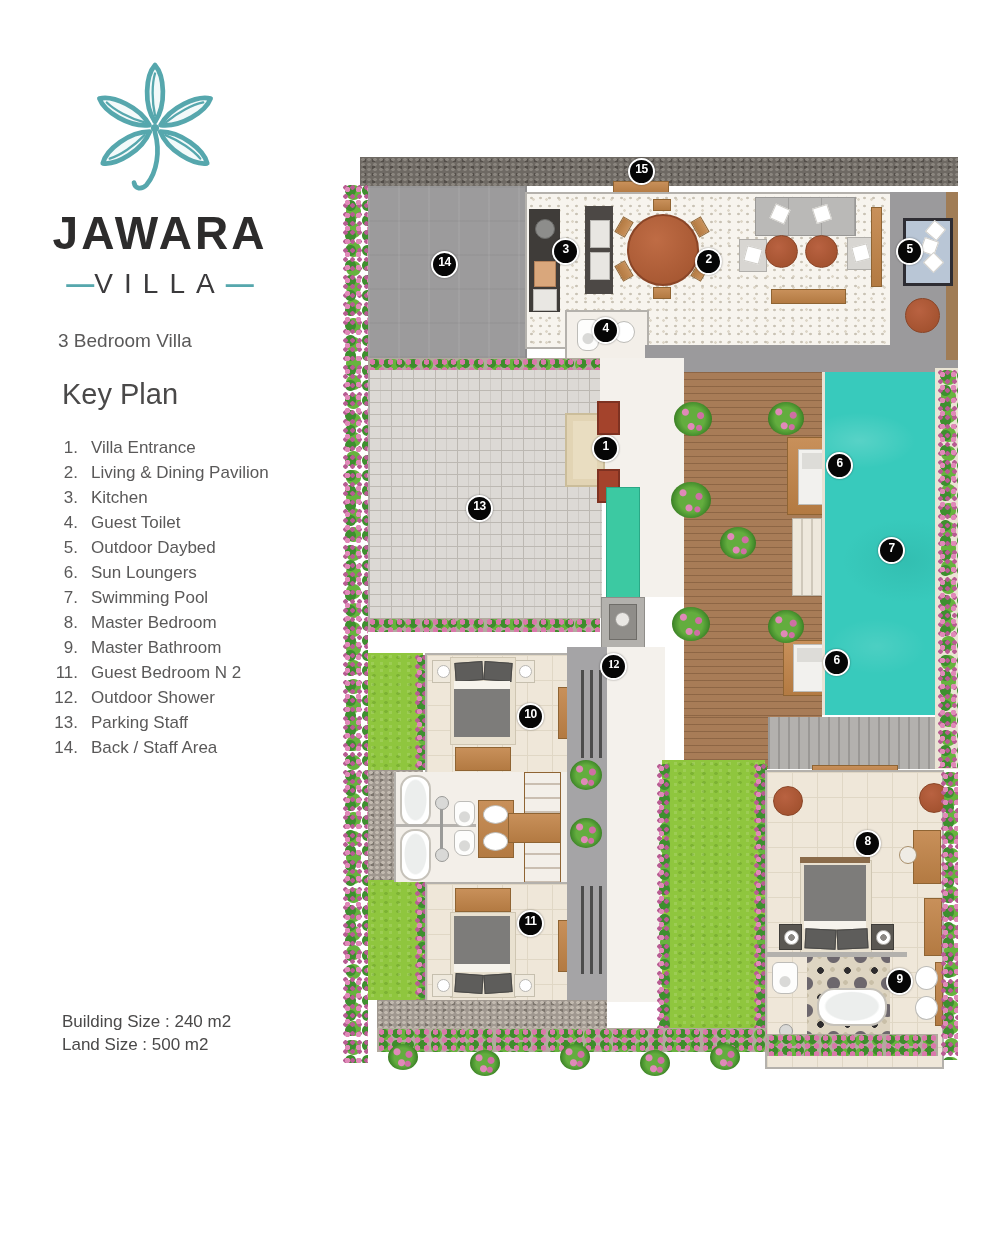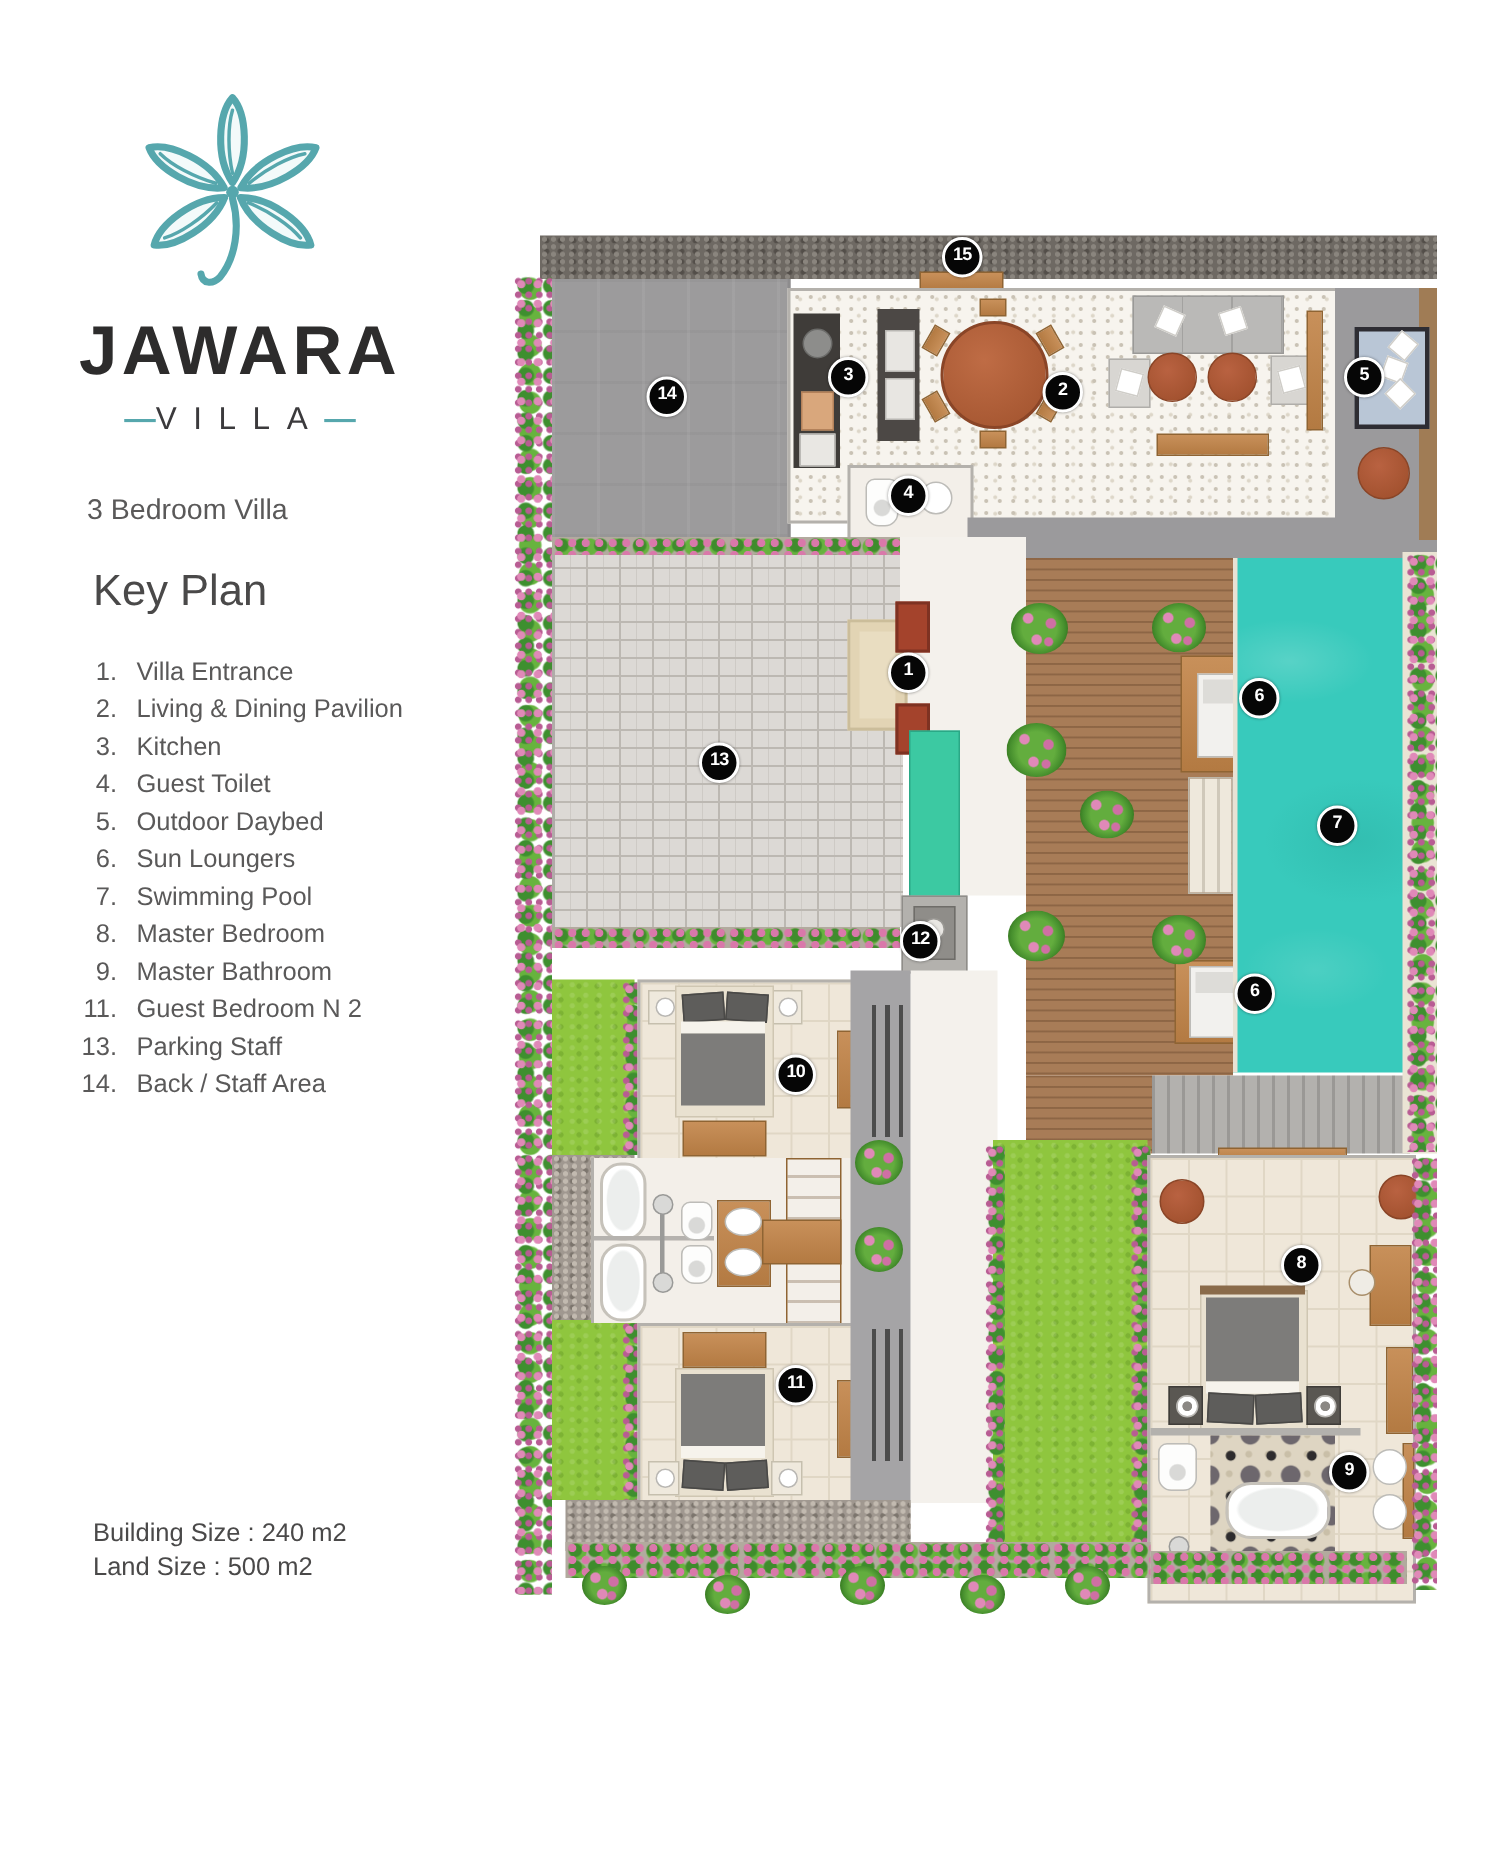--- a/index.html
+++ b/index.html
@@ -4,21 +4,21 @@
 <style>
   html,body{margin:0;padding:0}
   body{width:998px;height:1250px;position:relative;background:#fff;
        font-family:"Liberation Sans",sans-serif;overflow:hidden}
   .a{position:absolute}
 
   
   .brand-name{left:20px;top:206px;width:280px;text-align:center;
     font-size:46px;font-weight:700;letter-spacing:3px;color:#2d2c2c}
   .brand-type{left:20px;top:268px;width:280px;text-align:center;
-    font-size:21px;font-weight:500;letter-spacing:11px;color:#3b3a3c}
+    font-size:28px;font-weight:500;letter-spacing:11px;color:#3b3a3c}
   .brand-type .dash{color:#56a7ad;font-weight:700;letter-spacing:0}
   .subtitle{left:58px;top:330px;font-size:19px;color:#5a5959}
   .key-title{left:62px;top:378px;font-size:29px;font-weight:500;color:#4a4949}
   .legend{left:40px;top:438px;width:280px;list-style:none;margin:0;padding:0}
   .legend li{display:flex;height:25px;font-size:17px;color:#5a5959}
   .legend .num{width:38px;text-align:right;margin-right:13px;flex:none}
   .sizes{left:62px;top:1010px;font-size:17px;color:#4a4949;line-height:23px}
 
   
   .gravD{background-color:#6e6963;background-image:
@@ -164,20 +164,24 @@
     </li>
   <li>
       <span class="num">9.</span>
       <span>Master Bathroom</span>
     </li>
   <li>
       <span class="num">11.</span>
       <span>Guest Bedroom N 2</span>
     </li>
   <li>
+      <span class="num">12.</span>
+      <span>Outdoor Shower</span>
+    </li>
+  <li>
       <span class="num">13.</span>
       <span>Parking Staff</span>
     </li>
   <li>
       <span class="num">14.</span>
       <span>Back / Staff Area</span>
     </li>
 </ul>
 
 <div class="a sizes">
@@ -404,18 +408,18 @@
       <div class="marker" style="left: 564px; top: 250px;">3</div>
       <div class="marker" style="left: 604px; top: 329px;">4</div>
       <div class="marker" style="left: 908px; top: 250px;">5</div>
       <div class="marker" style="left: 838px; top: 464px;">6</div>
       <div class="marker" style="left: 835px; top: 661px;">6</div>
       <div class="marker" style="left: 890px; top: 549px;">7</div>
       <div class="marker" style="left: 866px; top: 842px;">8</div>
       <div class="marker" style="left: 898px; top: 980px;">9</div>
       <div class="marker" style="left: 529px; top: 715px;">10</div>
       <div class="marker" style="left: 529px; top: 922px;">11</div>
-      <div class="marker" style="left: 612px; top: 626px;">12</div>
+      <div class="marker" style="left: 612px; top: 665px; font-family: Liberation Serif, serif;">12</div>
       <div class="marker" style="left: 478px; top: 507px;">13</div>
       <div class="marker" style="left: 443px; top: 263px;">14</div>
       <div class="marker" style="left: 640px; top: 170px;">15</div>
     </div>
 </div>
 
 </body></html>

